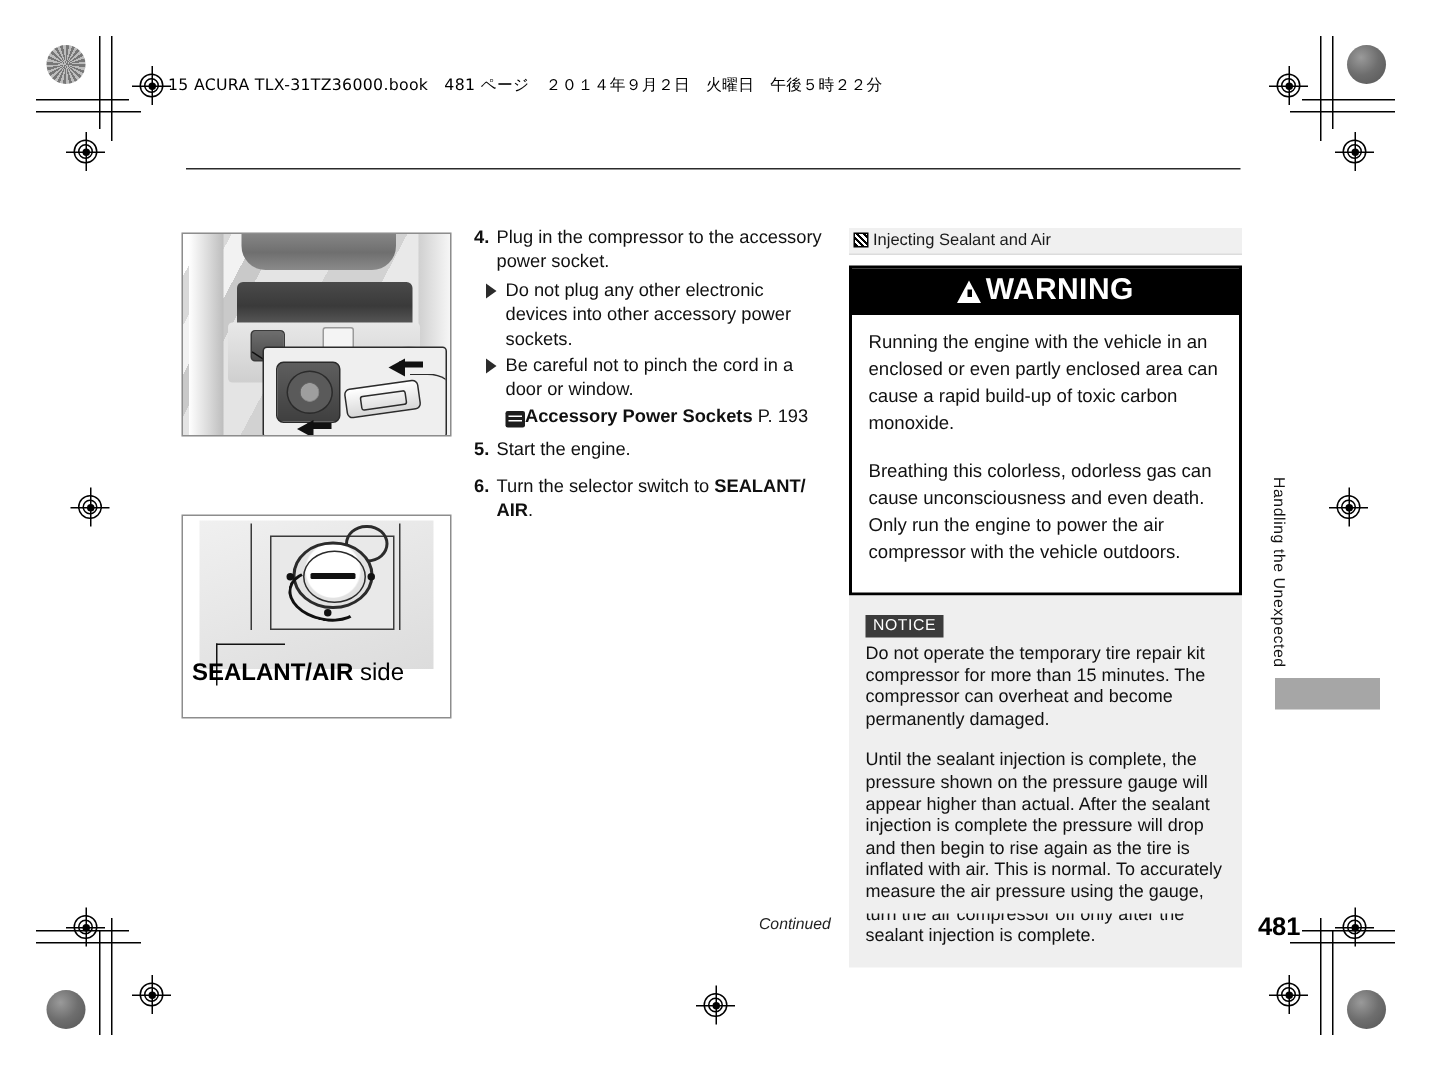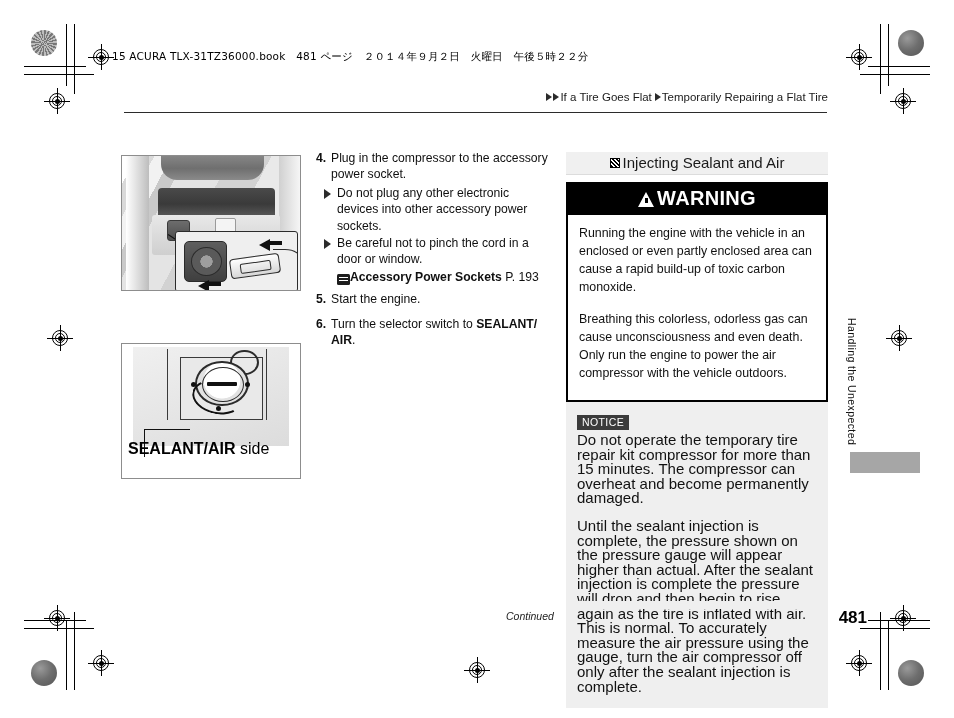--- a/index.html
+++ b/index.html
@@ -127,41 +127,41 @@
     background:#1d1d1d;border-radius:1.5px;position:relative;}
   .reficon:before{content:"";position:absolute;left:2px;top:2.5px;width:9px;height:1.3px;background:#fff;
     box-shadow:0 3px 0 #fff;}
   .refname{font-weight:bold;}
   .refpage{font-weight:normal;}
   .spacer{height:6px;}
 
   
   .col-right{position:absolute;left:566px;top:152px;width:262px;}
   .sec-head{background:#f0f0f0;border-bottom:1px solid #dcdcdc;
-    font-size:15px;color:#1a1a1a;padding:2px 3px 3px 3px;display:flex;align-items:center;gap:3px;justify-content:center;}
+    font-size:11px;color:#1a1a1a;padding:2px 3px 3px 3px;display:flex;align-items:center;gap:3px;}
   .sec-icon{width:10px;height:10px;flex:0 0 10px;
     background:
       repeating-linear-gradient(45deg,#000 0 1.5px,#fff 1.5px 3px);
     border:1px solid #000;box-sizing:border-box;}
   .warnbox{border:2px solid #000;background:#fff;margin-top:7px;}
   .warnbar{background:#000;color:#fff;text-align:center;
     font-size:20px;font-weight:bold;letter-spacing:.3px;padding:3px 0 5px;
     display:flex;align-items:center;justify-content:center;gap:3px;}
   .wtri{display:inline-block;width:0;height:0;
     border-bottom:15px solid #fff;border-left:8.5px solid transparent;border-right:8.5px solid transparent;
     position:relative;top:1px;}
   .wtri:after{content:"";position:absolute;left:-1.6px;top:6px;width:3.2px;height:5px;background:#000;}
   .warnbody{padding:9px 10px 10px 11px;font-size:12.4px;line-height:18px;color:#111;}
   .warnbody p{margin:0 0 14px 0;}
   .warnbody p:last-child{margin-bottom:8px;}
 
   .noticewrap{background:#efefef;padding:10px 11px 14px 11px;min-height:224px;}
   .noticetag{display:inline-block;background:#3b3b3b;color:#fff;
     font-size:10.5px;letter-spacing:.4px;padding:1px 5px 2px;margin-bottom:3px;}
-  .noticewrap p{margin:0 0 13px 0;font-size:15px;line-height:14.6px;color:#111;}
+  .noticewrap p{margin:0 0 13px 0;font-size:12px;line-height:14.6px;color:#111;}
   .noticewrap p:last-child{margin-bottom:0;}
 
   
   .sidetab{position:absolute;left:846px;top:318px;
     writing-mode:vertical-rl;text-orientation:mixed;
     font-size:10.5px;letter-spacing:.4px;color:#111;white-space:nowrap;}
   .tabblock{position:absolute;left:850px;top:452px;width:70px;height:21px;background:#a6a6a6;}
 
   
   .continued{position:absolute;left:506px;top:610px;font-size:10.5px;font-style:italic;color:#222;}
@@ -271,27 +271,20 @@
   <div class="cropline cl-v" style="left:66px;top:620px;height:70px;"></div>
   <div class="cropline cl-v" style="left:74px;top:612px;height:78px;"></div>
 
   <div class="cropline cl-h" style="left:868px;top:620px;width:62px;"></div>
   <div class="cropline cl-h" style="left:860px;top:628px;width:70px;"></div>
   <div class="cropline cl-v" style="left:888px;top:620px;height:70px;"></div>
   <div class="cropline cl-v" style="left:880px;top:612px;height:78px;"></div>
 
   <div class="bookline">15 ACURA TLX-31TZ36000.book　481 ページ　２０１４年９月２日　火曜日　午後５時２２分</div>
 
-  <div class="breadcrumb">
-    <span class="tri"></span>
-    <span class="tri"></span>
-    <span>If a Tire Goes Flat</span>
-    <span class="tri" style="margin-left:3px;"></span>
-    <span>Temporarily Repairing a Flat Tire</span>
-  </div>
   <div class="rule-top"></div>
 
   <div class="fig" id="fig1">
     <div class="console">
       <div class="con-pillarL"></div>
       <div class="con-pillarR"></div>
       <div class="con-top"></div>
       <div class="con-tray"></div>
       <div class="con-floor"></div>
       <div class="con-socket"></div>

